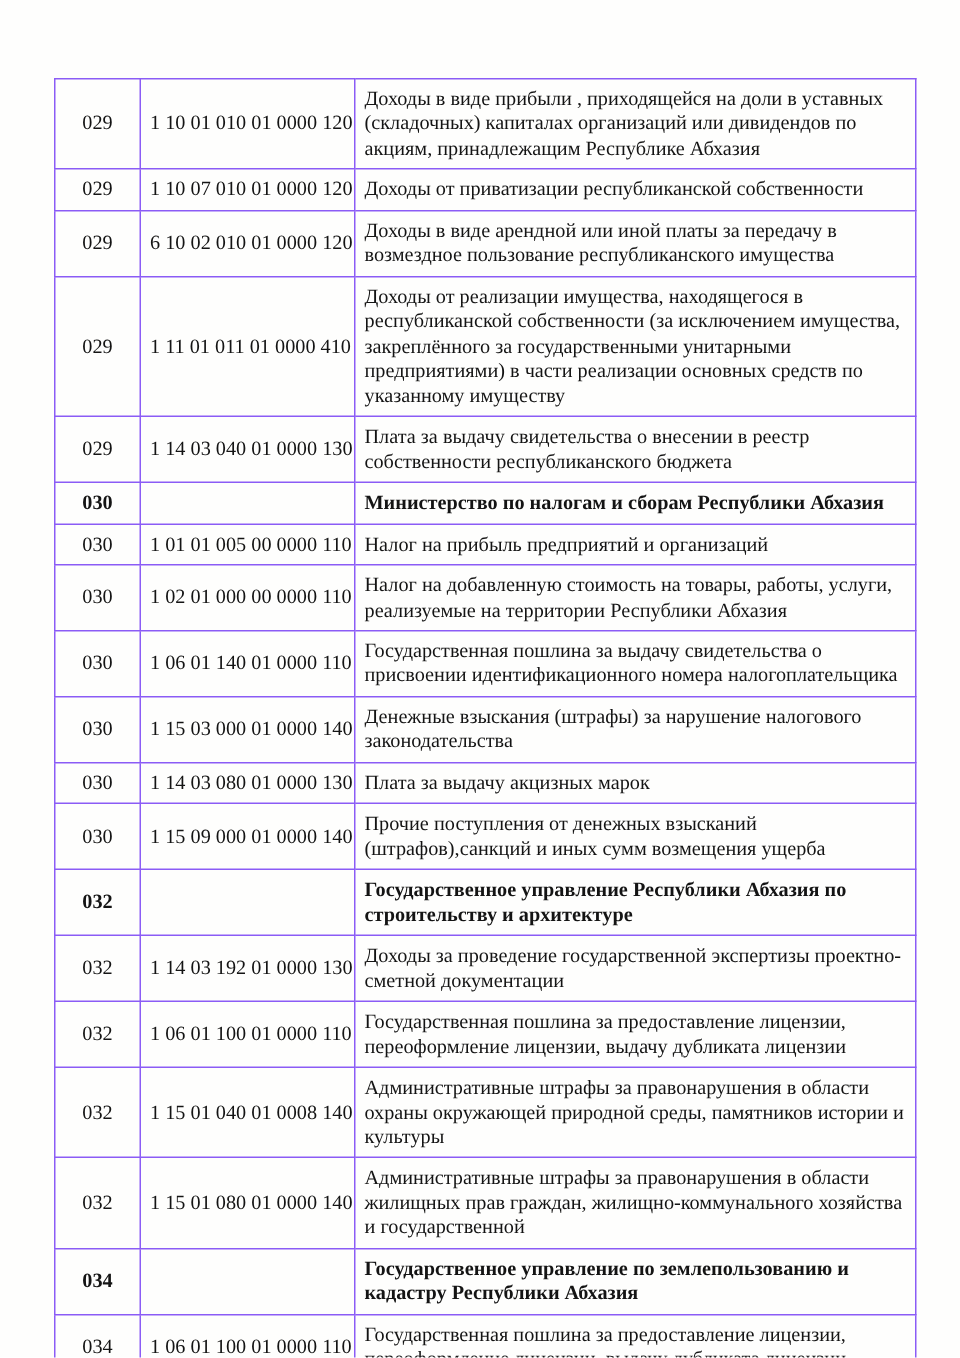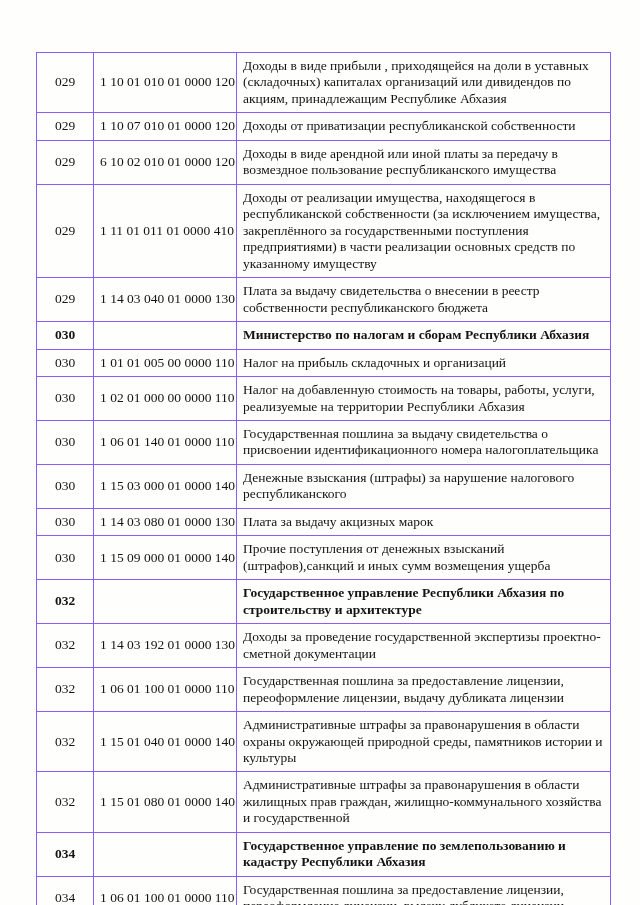--- a/index.html
+++ b/index.html
@@ -77,51 +77,51 @@
           <td class="desc">Доходы от приватизации республиканской собственности</td>
         </tr>
         <tr>
           <td class="code">029</td>
           <td class="kbk">6 10 02 010 01 0000 120</td>
           <td class="desc">Доходы в виде арендной или иной платы за передачу в возмездное пользование республиканского имущества</td>
         </tr>
         <tr>
           <td class="code">029</td>
           <td class="kbk">1 11 01 011 01 0000 410</td>
-          <td class="desc">Доходы от реализации имущества, находящегося в республиканской собственности (за исключением имущества, закреплённого за государственными поступления предприятиями) в части реализации основных средств по указанному имуществу</td>
+          <td class="desc">Доходы от реализации имущества, находящегося в республиканской собственности (за исключением имущества, закреплённого за государственными унитарными предприятиями) в части реализации основных средств по указанному имуществу</td>
         </tr>
         <tr>
           <td class="code">029</td>
           <td class="kbk">1 14 03 040 01 0000 130</td>
           <td class="desc">Плата за выдачу свидетельства о внесении в реестр собственности республиканского бюджета</td>
         </tr>
         <tr class="bold-row">
           <td class="code">030</td>
           <td class="kbk"></td>
           <td class="desc">Министерство по налогам и сборам Республики Абхазия</td>
         </tr>
         <tr>
           <td class="code">030</td>
           <td class="kbk">1 01 01 005 00 0000 110</td>
-          <td class="desc">Налог на прибыль складочных и организаций</td>
+          <td class="desc">Налог на прибыль предприятий и организаций</td>
         </tr>
         <tr>
           <td class="code">030</td>
           <td class="kbk">1 02 01 000 00 0000 110</td>
           <td class="desc">Налог на добавленную стоимость на товары, работы, услуги, реализуемые на территории Республики Абхазия</td>
         </tr>
         <tr>
           <td class="code">030</td>
           <td class="kbk">1 06 01 140 01 0000 110</td>
           <td class="desc">Государственная пошлина за выдачу свидетельства о присвоении идентификационного номера налогоплательщика</td>
         </tr>
         <tr>
           <td class="code">030</td>
           <td class="kbk">1 15 03 000 01 0000 140</td>
-          <td class="desc">Денежные взыскания (штрафы) за нарушение налогового республиканского</td>
+          <td class="desc">Денежные взыскания (штрафы) за нарушение налогового законодательства</td>
         </tr>
         <tr>
           <td class="code">030</td>
           <td class="kbk">1 14 03 080 01 0000 130</td>
           <td class="desc">Плата за выдачу акцизных марок</td>
         </tr>
         <tr>
           <td class="code">030</td>
           <td class="kbk">1 15 09 000 01 0000 140</td>
           <td class="desc">Прочие поступления от денежных взысканий (штрафов),санкций и иных сумм возмещения ущерба</td>
@@ -136,21 +136,21 @@
           <td class="kbk">1 14 03 192 01 0000 130</td>
           <td class="desc">Доходы за проведение государственной  экспертизы проектно-сметной документации</td>
         </tr>
         <tr>
           <td class="code">032</td>
           <td class="kbk">1 06 01 100 01 0000 110</td>
           <td class="desc">Государственная пошлина за предоставление лицензии, переоформление лицензии, выдачу дубликата лицензии</td>
         </tr>
         <tr>
           <td class="code">032</td>
-          <td class="kbk">1 15 01 040 01 0000 140</td>
+          <td class="kbk">1 15 01 040 01 0008 140</td>
           <td class="desc">Административные штрафы за правонарушения в области охраны окружающей природной среды, памятников истории и культуры</td>
         </tr>
         <tr>
           <td class="code">032</td>
           <td class="kbk">1 15 01 080 01 0000 140</td>
           <td class="desc">Административные штрафы за правонарушения в области жилищных прав граждан, жилищно-коммунального хозяйства и государственной</td>
         </tr>
         <tr class="bold-row">
           <td class="code">034</td>
           <td class="kbk"></td>

